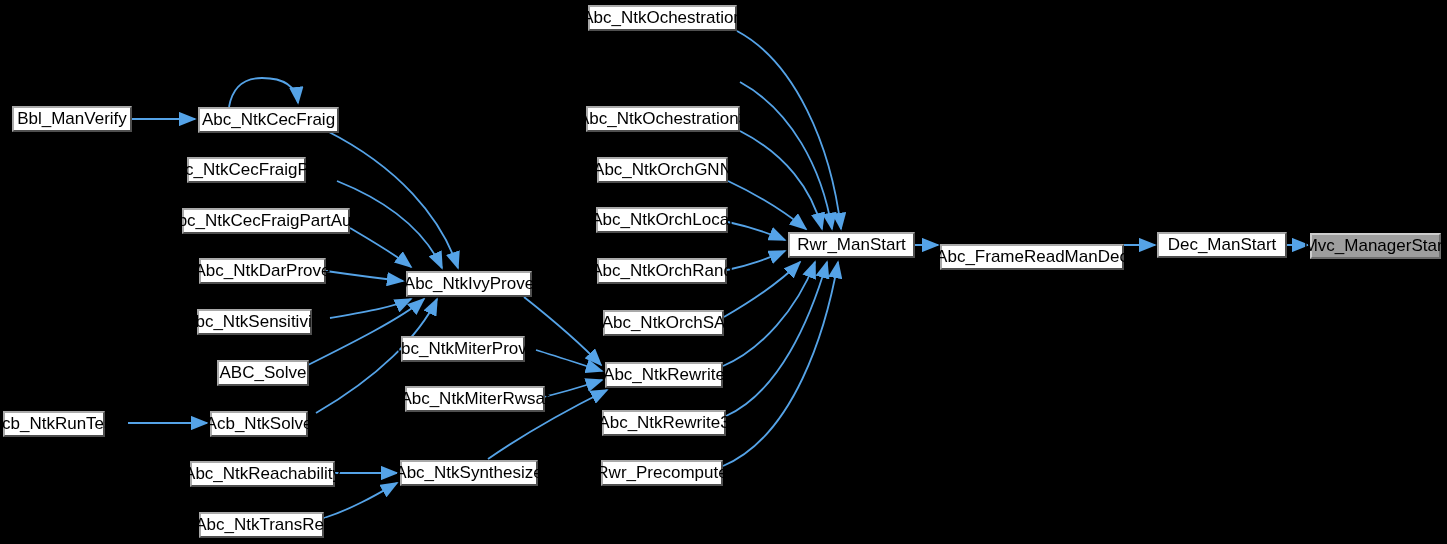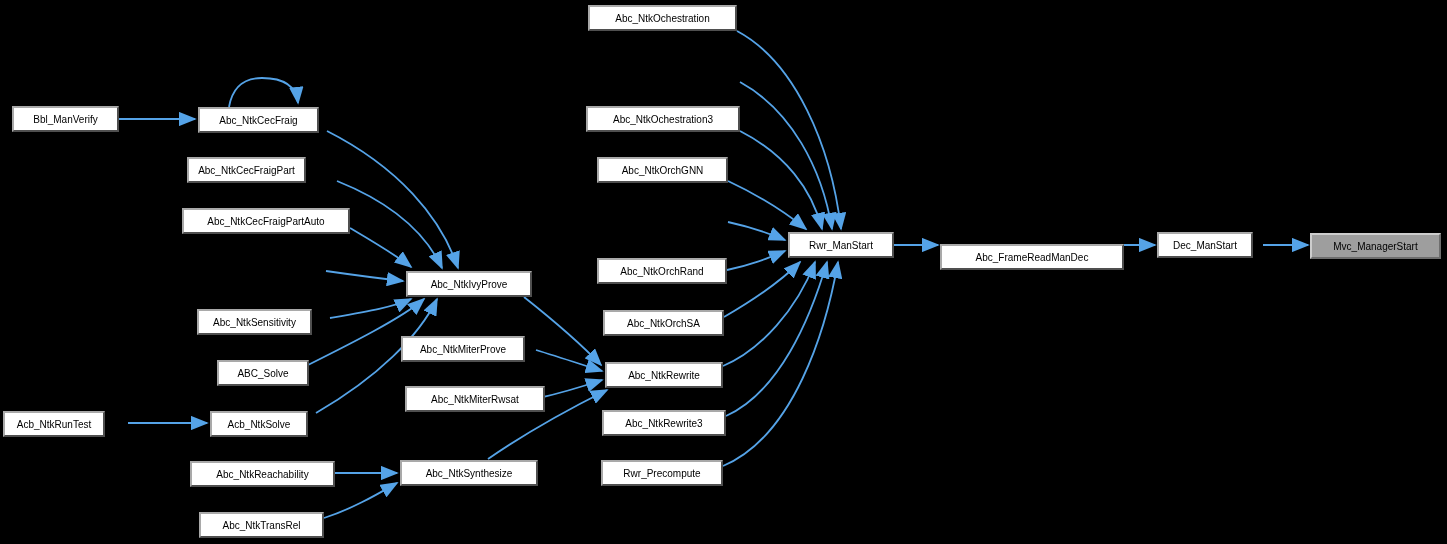--- a/index.html
+++ b/index.html
@@ -33,21 +33,21 @@
   }
   #ah path{ fill:var(--edge); }
   .node{
     position:absolute;
     height:26px;
     box-sizing:border-box;
     background:var(--node-fill);
     border:2px solid;
     border-color:#a9a9a9 #4f4f4f #4f4f4f #a9a9a9;
     color:var(--node-text);
-    font-size:10px;
+    font-size:17px;
     display:flex;
     align-items:center;
     justify-content:center;
     white-space:nowrap;
     cursor:pointer;
   }
   .node--current{
     background:var(--current-fill);
     border-color:#cdcdcd #6e6e6e #6e6e6e #cdcdcd;
     cursor:default;
@@ -88,40 +88,42 @@
     <path class="edge" d="M727,270 C751,265 766,259 785,251"></path>
     <path class="edge" d="M724,317 C750,302 780,282 800,262"></path>
     <path class="edge" d="M723,366 C761,350 797,309 815,262"></path>
     <path class="edge" d="M726,416 C779,392 810,320 827,262"></path>
     <path class="edge" d="M723,466 C794,436 826,330 838,262"></path>
     <path class="edge" d="M893,245 H938"></path>
     <path class="edge" d="M1108,245 H1155"></path>
     <path class="edge" d="M1263,245 H1308"></path>
   </svg>
 
-  <div class="node" style="left:12px;top:106px;width:107px">Bbl_ManVerify</div>
-  <div class="node" style="left:198px;top:107px;width:121px">Abc_NtkCecFraig</div>
+  <div class="node" style="left:12px;top:106px;width:120px">Bbl_ManVerify</div>
+  <div class="node" style="left:198px;top:107px;width:141px">Abc_NtkCecFraig</div>
   <div class="node" style="left:187px;top:157px;width:119px">Abc_NtkCecFraigPart</div>
   <div class="node" style="left:182px;top:208px;width:168px">Abc_NtkCecFraigPartAuto</div>
+  <div class="node" style="left:199px;top:258px;width:127px">Abc_NtkDarProve</div>
   <div class="node" style="left:197px;top:309px;width:115px">Abc_NtkSensitivity</div>
   <div class="node" style="left:217px;top:360px;width:92px">ABC_Solve</div>
   <div class="node" style="left:3px;top:411px;width:102px">Acb_NtkRunTest</div>
   <div class="node" style="left:210px;top:411px;width:98px">Acb_NtkSolve</div>
   <div class="node" style="left:190px;top:461px;width:145px">Abc_NtkReachability</div>
   <div class="node" style="left:199px;top:512px;width:125px">Abc_NtkTransRel</div>
   <div class="node" style="left:406px;top:271px;width:126px">Abc_NtkIvyProve</div>
   <div class="node" style="left:401px;top:336px;width:124px">Abc_NtkMiterProve</div>
   <div class="node" style="left:405px;top:386px;width:140px">Abc_NtkMiterRwsat</div>
   <div class="node" style="left:400px;top:460px;width:138px">Abc_NtkSynthesize</div>
   <div class="node" style="left:588px;top:5px;width:149px">Abc_NtkOchestration</div>
   <div class="node" style="left:586px;top:106px;width:154px">Abc_NtkOchestration3</div>
   <div class="node" style="left:597px;top:157px;width:131px">Abc_NtkOrchGNN</div>
+  <div class="node" style="left:596px;top:207px;width:132px">Abc_NtkOrchLocal</div>
   <div class="node" style="left:597px;top:258px;width:130px">Abc_NtkOrchRand</div>
   <div class="node" style="left:603px;top:310px;width:121px">Abc_NtkOrchSA</div>
   <div class="node" style="left:605px;top:362px;width:118px">Abc_NtkRewrite</div>
   <div class="node" style="left:602px;top:410px;width:124px">Abc_NtkRewrite3</div>
   <div class="node" style="left:601px;top:460px;width:122px">Rwr_Precompute</div>
-  <div class="node" style="left:788px;top:232px;width:106px">Rwr_ManStart</div>
+  <div class="node" style="left:788px;top:232px;width:127px">Rwr_ManStart</div>
   <div class="node" style="left:940px;top:244px;width:184px">Abc_FrameReadManDec</div>
-  <div class="node" style="left:1157px;top:232px;width:96px">Dec_ManStart</div>
+  <div class="node" style="left:1157px;top:232px;width:130px">Dec_ManStart</div>
   <div class="node node--current" style="left:1310px;top:233px;width:131px">Mvc_ManagerStart</div>
 
 </div>
 
 </body></html>

